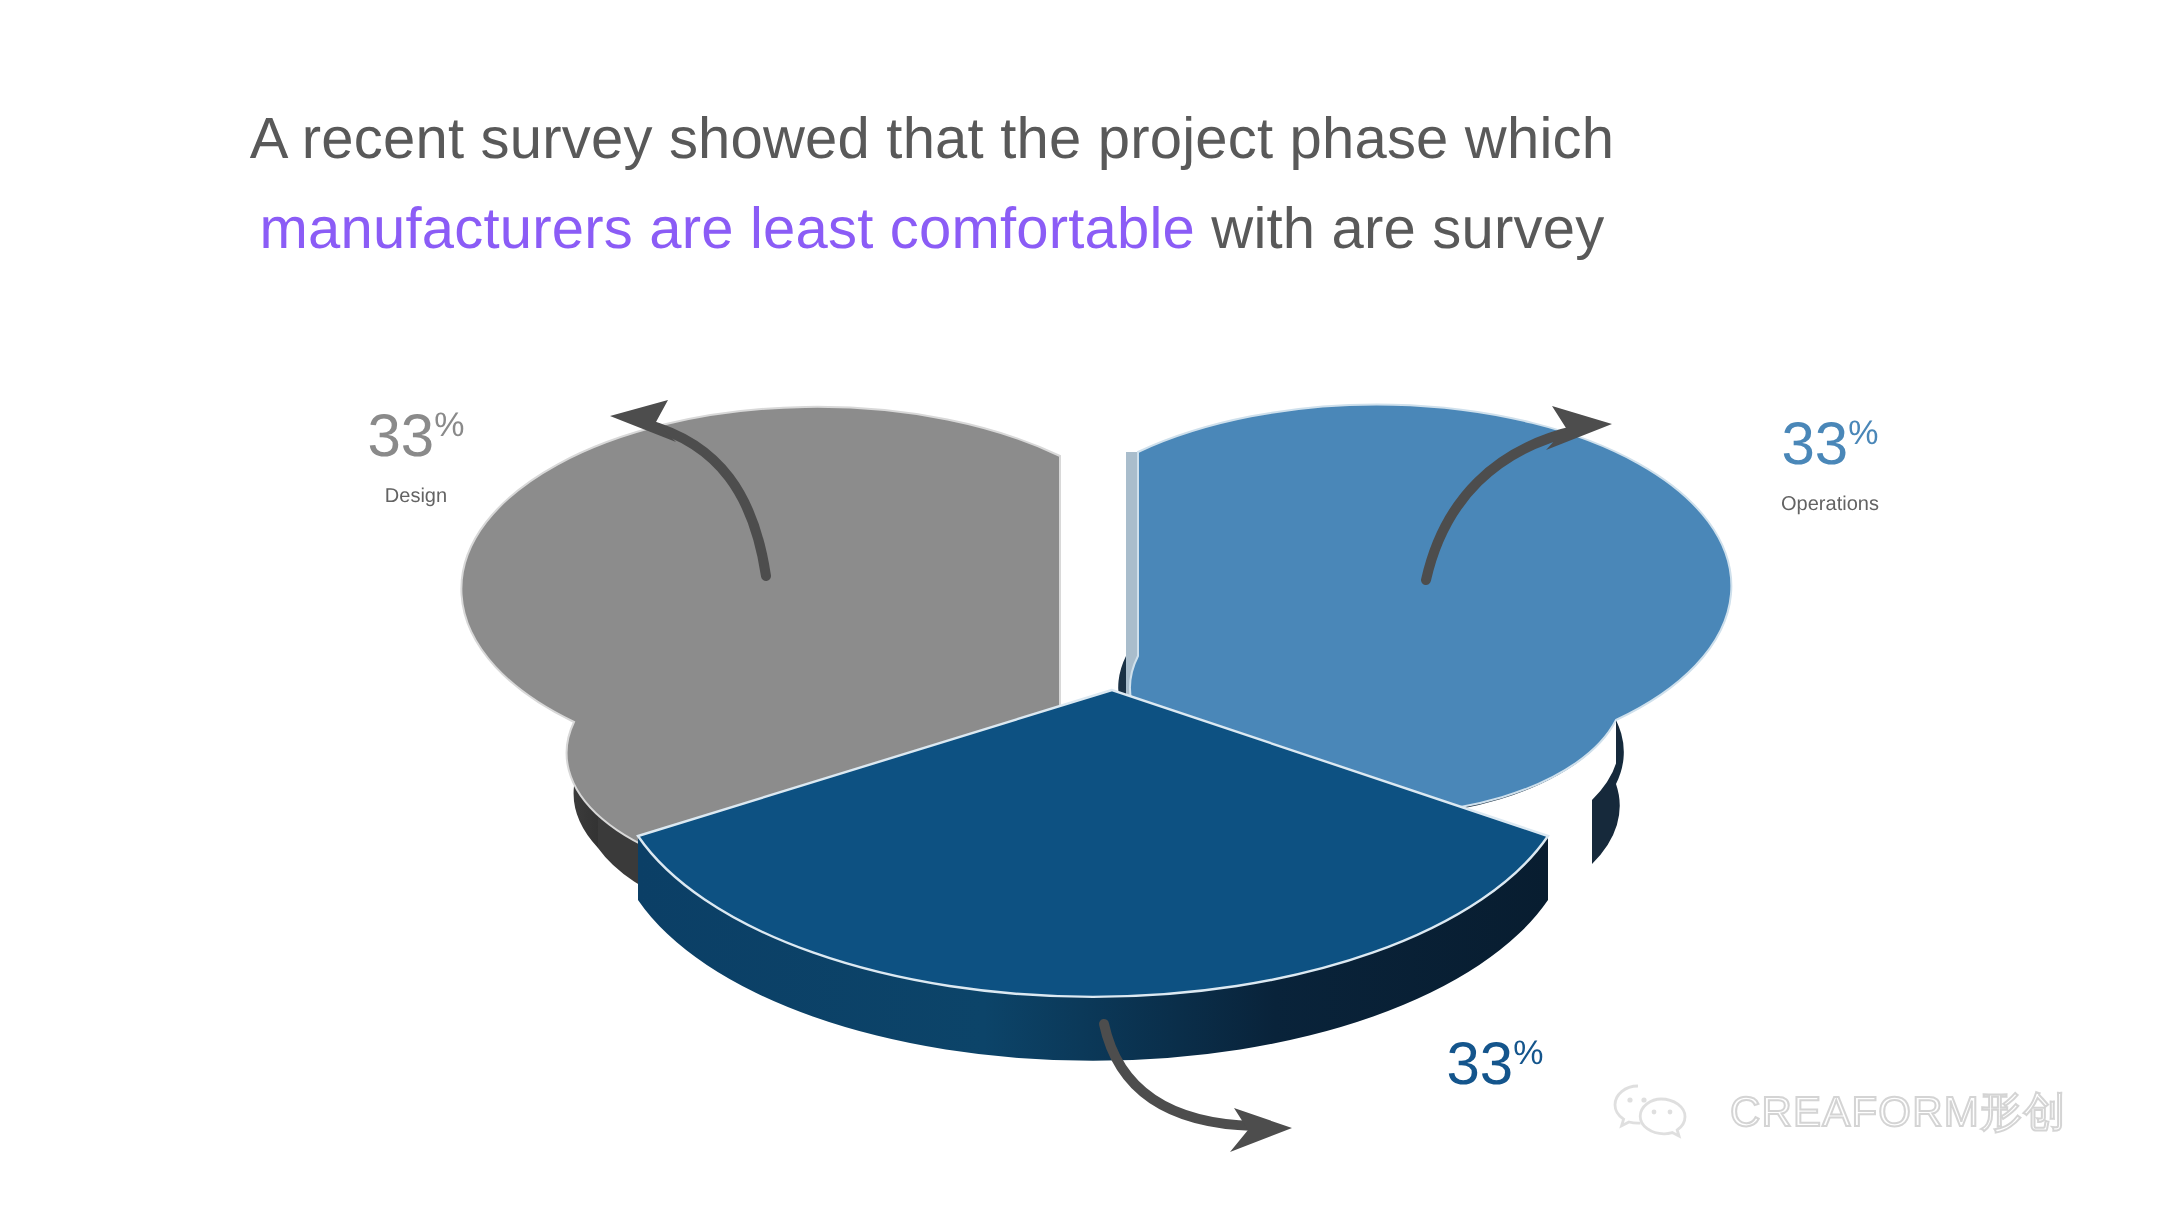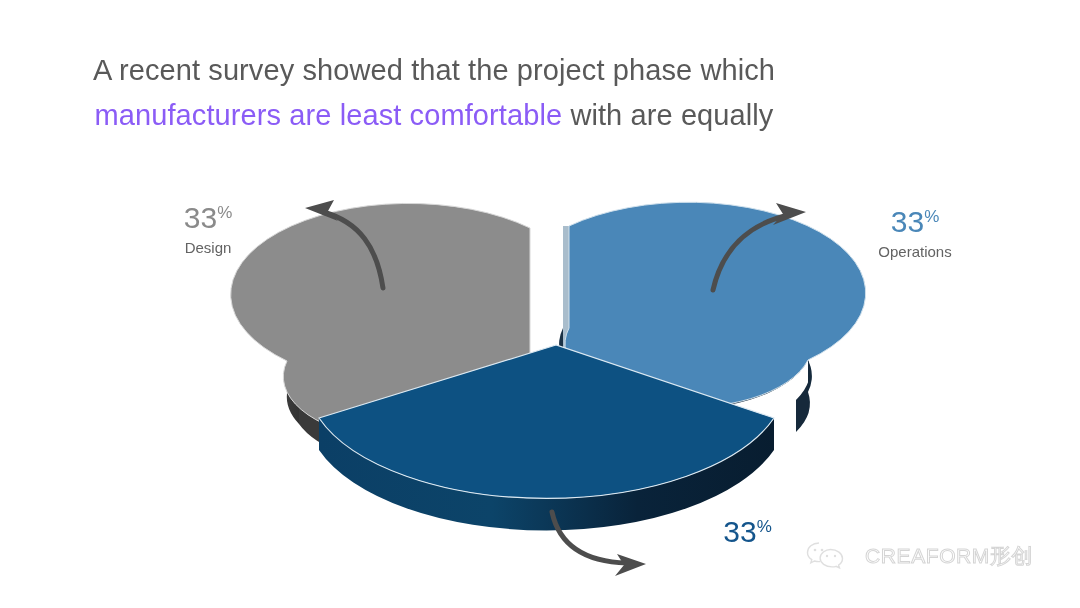--- a/index.html
+++ b/index.html
@@ -20,20 +20,21 @@
   .headline {
     position: absolute;
     left: 0;
     top: 48px;
     width: 868px;
     text-align: center;
     font-size: 29px;
     line-height: 45px;
     color: #595959;
     letter-spacing: 0.1px;
+    padding-left: 32px;
   }
   .headline .hl-blue { color: #8b5cf6; }
 
   
   .chart-stage {
     position: absolute;
     left: 0;
     top: 0;
     width: 1080px;
     height: 492px;
@@ -53,21 +54,21 @@
   .callout .pct {
     font-size: 30px;
     line-height: 34px;
     display: block;
   }
   .callout .pct .sup {
     font-size: 17px;
     vertical-align: 10px;
   }
   .callout .cat {
-    font-size: 15px;
+    font-size: 10px;
     line-height: 20px;
     display: block;
     color: #636363;
     margin-top: 3px;
   }
 
   .callout-design { left: 143px; top: 196px; width: 130px; }
   .callout-design .pct { color: #8a8a8a; }
 
   .callout-integration { left: 840px; top: 200px; width: 150px; }
@@ -95,21 +96,21 @@
   }
 </style>
 </head>
 <body>
 
 <div class="headline">
   <div>
     <span>A recent survey showed that the project phase which</span>
   </div>
   <div>
-    <span class="hl-blue">manufacturers are least comfortable</span><span> with are equally</span>
+    <span class="hl-blue">manufacturers are least comfortable</span><span> with are survey</span>
   </div>
 </div>
 
 <div class="chart-stage">
   <svg class="chart-svg" width="1080" height="608" viewBox="0 0 1080 608">
     <defs>
       <linearGradient id="gradOpsSide" x1="0" y1="0" x2="1" y2="0">
         <stop offset="0%" stop-color="#0b3f66"></stop>
         <stop offset="38%" stop-color="#0c4469"></stop>
         <stop offset="70%" stop-color="#09233a"></stop>

